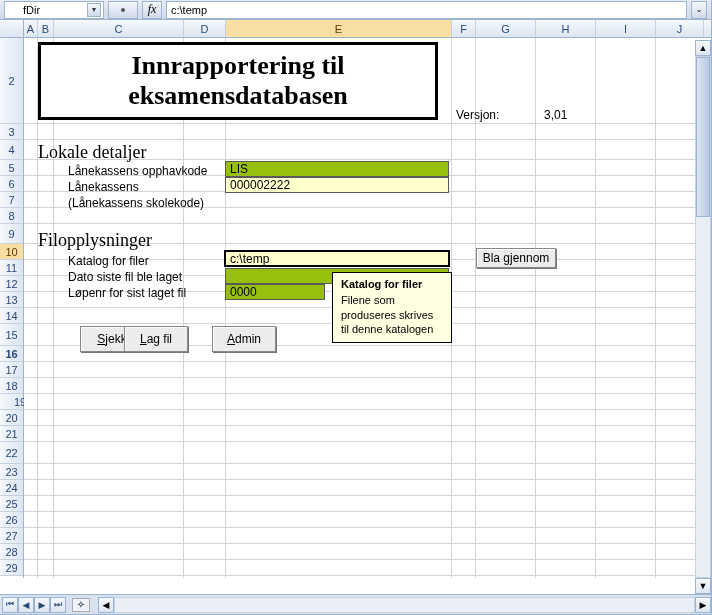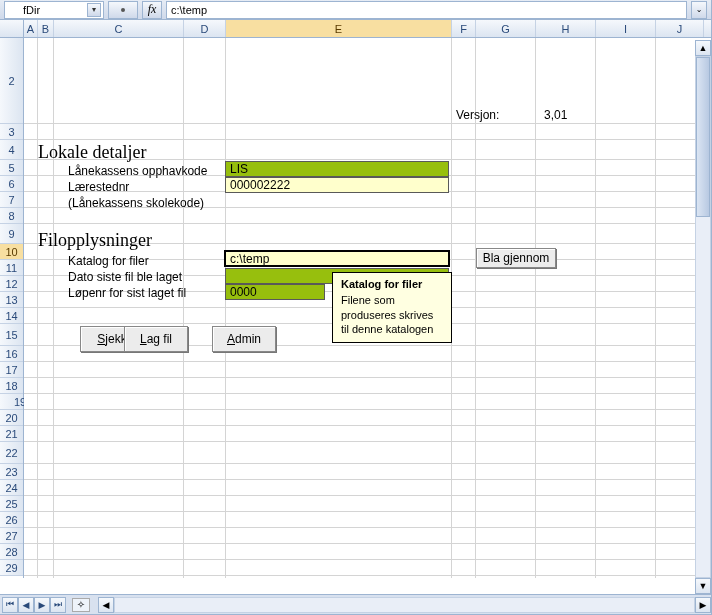--- a/index.html
+++ b/index.html
@@ -324,21 +324,21 @@
       <div class="row-h" style="height: 16px;">6</div>
       <div class="row-h" style="height: 16px;">7</div>
       <div class="row-h" style="height: 16px;">8</div>
       <div class="row-h" style="height: 20px;">9</div>
       <div class="row-h selected" style="height: 16px;">10</div>
       <div class="row-h" style="height: 16px;">11</div>
       <div class="row-h" style="height: 16px;">12</div>
       <div class="row-h" style="height: 16px;">13</div>
       <div class="row-h" style="height: 16px;">14</div>
       <div class="row-h" style="height: 22px;">15</div>
-      <div class="row-h" style="height: 16px;">16</div>
+      <div class="row-h" style="height: 16px; font-weight: bold;">16</div>
       <div class="row-h" style="height: 16px;">17</div>
       <div class="row-h" style="height: 16px;">18</div>
       <div class="row-h" style="height: 16px; padding-left: 17px;">19</div>
       <div class="row-h" style="height: 16px;">20</div>
       <div class="row-h" style="height: 16px;">21</div>
       <div class="row-h" style="height: 22px;">22</div>
       <div class="row-h" style="height: 16px;">23</div>
       <div class="row-h" style="height: 16px;">24</div>
       <div class="row-h" style="height: 16px;">25</div>
       <div class="row-h" style="height: 16px;">26</div>
@@ -384,31 +384,34 @@
         <div class="gridline-h" style="top: 457px;"></div>
         <div class="gridline-h" style="top: 473px;"></div>
         <div class="gridline-h" style="top: 489px;"></div>
         <div class="gridline-h" style="top: 505px;"></div>
         <div class="gridline-h" style="top: 521px;"></div>
         <div class="gridline-h" style="top: 537px;"></div>
       </div>
 
     <div class="content">
 
+      <div class="title-box">
+        <span>Innrapportering til eksamensdatabasen</span>
+      </div>
       <div class="version-label"><span>Versjon:</span></div>
       <div class="version-value"><span>3,01</span></div>
 
       <div class="section-head" style="top:104px;"><span>Lokale detaljer</span></div>
 
       <div class="label-txt" style="left:44px; top:126px;"><span>Lånekassens opphavkode</span></div>
       <div class="field green" style="left:201px; top:123px; width:224px;">
           <span>LIS</span>
         </div>
 
-      <div class="label-txt" style="left:44px; top:142px;"><span>Lærestednr</span></div>
+      <div class="label-txt" style="left:44px; top:142px;"><span>Lånekassens</span></div>
       <div class="field yellow" style="left:201px; top:139px; width:224px;">
           <span>000002222</span>
         </div>
 
       <div class="label-txt" style="left:44px; top:158px;"><span>(Lånekassens skolekode)</span></div>
 
       <div class="section-head" style="top:192px;"><span>Filopplysninger</span></div>
 
       <div class="label-txt" style="left:44px; top:216px;"><span>Katalog for filer</span></div>
       <div class="field yellow selected-cell" style="left:200px; top:212px; width:226px; height:17px;">

